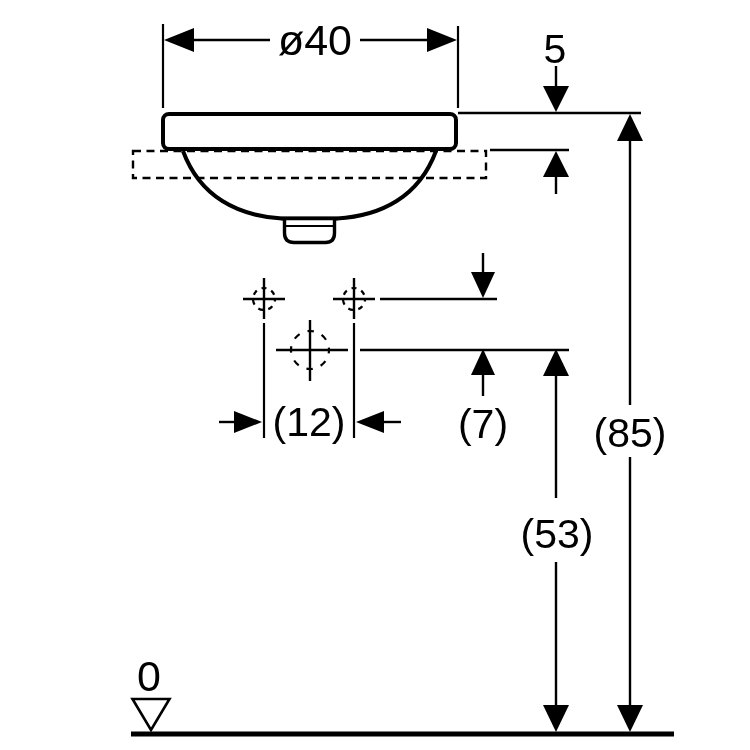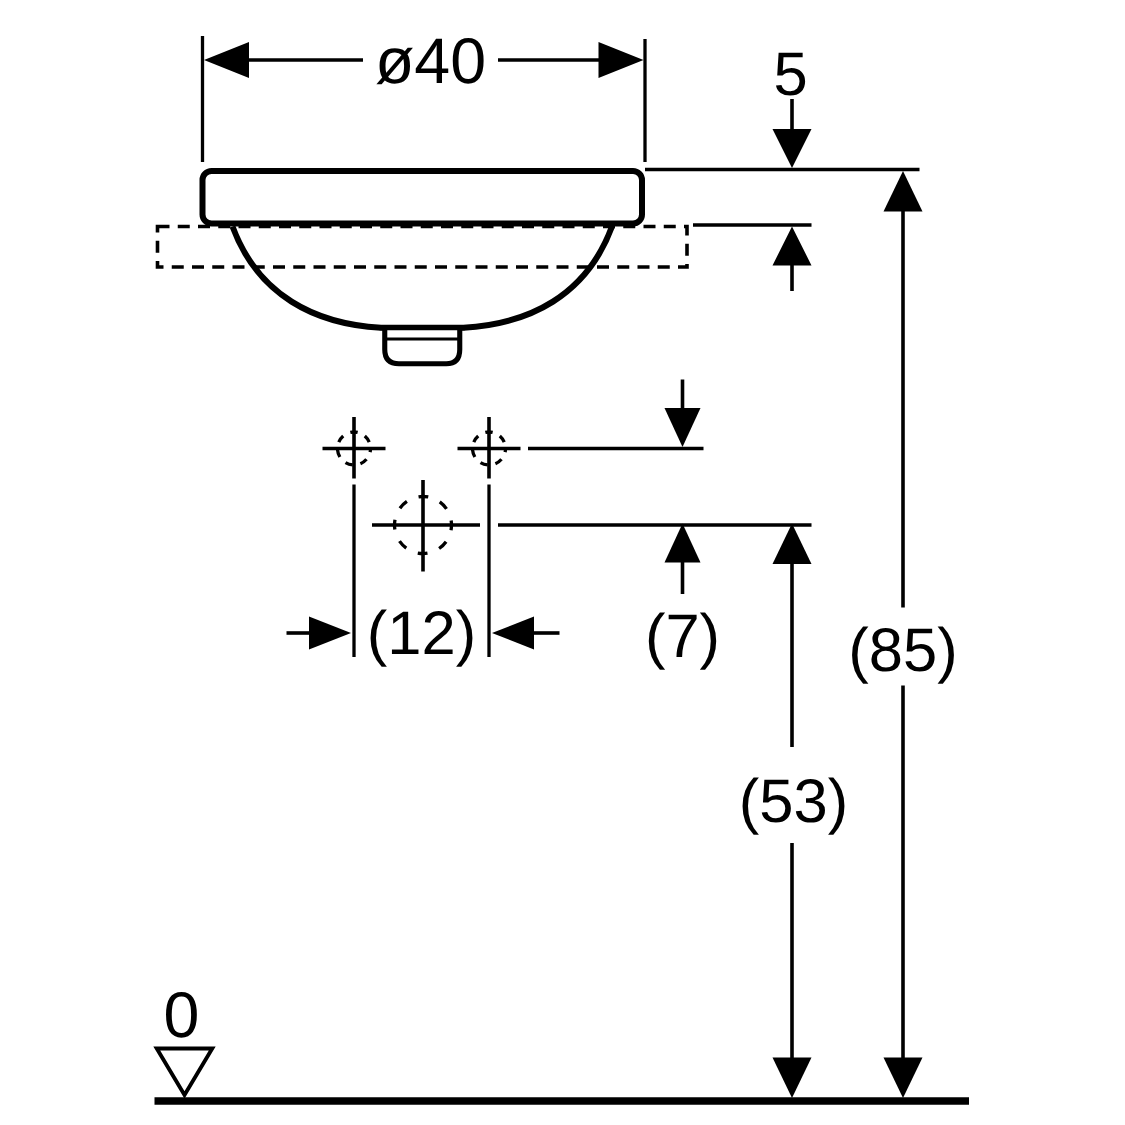--- a/index.html
+++ b/index.html
@@ -7,20 +7,21 @@
     padding: 0;
     background: #ffffff;
   }
   .canvas {
     position: relative;
     width: 670px;
     height: 750px;
     background: #ffffff;
     overflow: hidden;
     font-family: "Liberation Sans", sans-serif;
+    margin-left: 28px;
   }
   svg {
     display: block;
   }
   text {
     font-family: "Liberation Sans", sans-serif;
     fill: #000000;
   }
   .dim-label {
     font-size: 41px;

